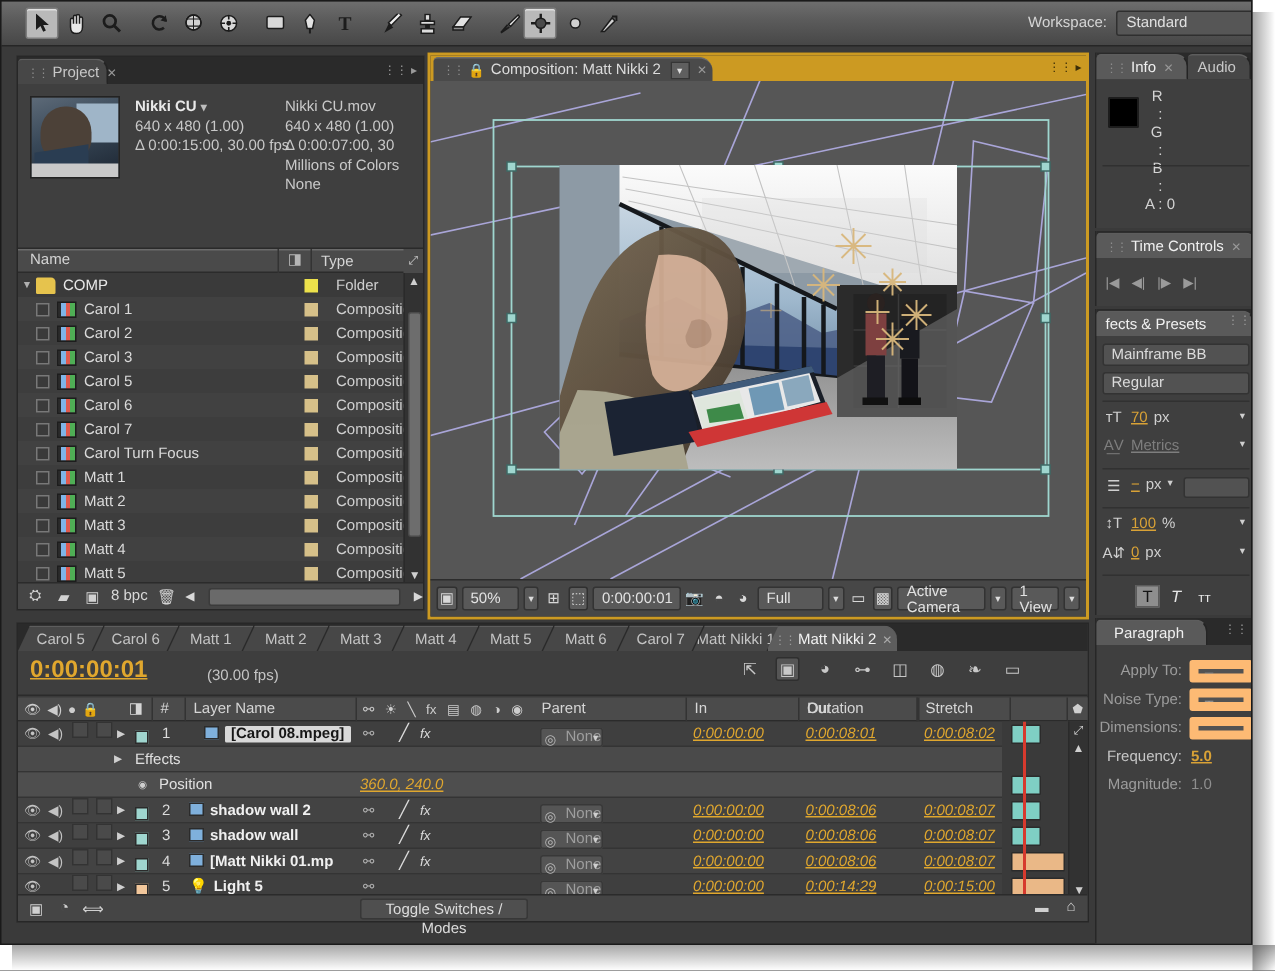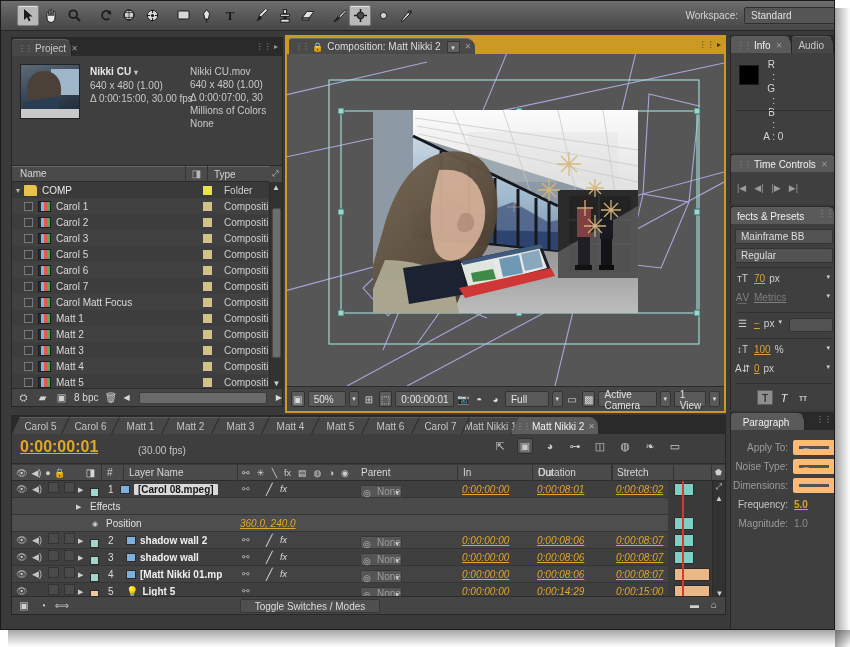--- a/index.html
+++ b/index.html
@@ -238,21 +238,21 @@
   .tval { color:#e0a72e; text-decoration:underline; font-size:10px;font-style:italic; }
   .parentbox { width:86px; height:13px; background:#555; border:1px solid #383838; border-radius:2px; color:#9e9e9e; font-size:10px; padding-left:16px; position:relative; line-height:12px;}
   .parentbox .pick { position:absolute; left:2px; top:1px; color:#b9b9b9; font-size:9px; }
   .parentbox .cv { position:absolute; right:2px; top:1px; color:#cfcfcf; font-size:7px; }
   .swbox { width:11px; height:11px; background:#4a4a4a; border:1px solid #333; display:inline-block; }
   .cti-head { position:absolute; left:622px; top:32px; width:15px; height:10px; background:#8fb8cf; border:1px solid #3c5a6b; }
   .wa-bar { position:absolute; left:621px; top:33px; width:79px; height:9px; background:#9a9a9a; border:1px solid #3b3b3b; border-radius:4px;}
   .wa-bar .ends { position:absolute; top:0; width:8px; height:7px; background:#6d8fa5; }
   .tl-bottom { position:absolute; left:0; bottom:0; width:713px; height:18px; background:#454545; border-top:1px solid #2b2b2b; display:flex; align-items:center; padding-left:5px; gap:5px;}
   .tl-bottom .ic { width:14px; height:14px; display:flex; align-items:center; justify-content:center; color:#d0d0d0; font-size:10px; }
-  .toggle-btn { position:absolute; left:228px; top:2px; width:140px; height:14px; background:#4f4f4f; border:1px solid #373737; border-radius:2px; color:#dcdcdc; font-size:10px; text-align:center; line-height:13px; }
+  .toggle-btn { position:absolute; left:228px; top:2px; width:112px; height:14px; background:#4f4f4f; border:1px solid #373737; border-radius:2px; color:#dcdcdc; font-size:10px; text-align:center; line-height:13px; }
   .bar-clip { position:absolute; height:13px; border:1px solid #2b2b2b; border-radius:1px; }
 </style>
 </head>
 <body>
 
 <div class="app">
 
   <div class="toolbar">
     <div class="tb-group" style="left:16px;">
       <div class="tb-btn sel">
@@ -466,21 +466,21 @@
           <span class="nm">Carol 7</span>
           <span class="sw">
             <i></i>
           </span>
           <span class="tp">Compositio</span>
         </div>
         <div class="prow">
           <span class="tw"></span>
           <span class="cb"></span>
           <span class="cicon"></span>
-          <span class="nm">Carol Matt Focus</span>
+          <span class="nm">Carol Turn Focus</span>
           <span class="sw">
             <i></i>
           </span>
           <span class="tp">Compositio</span>
         </div>
         <div class="prow">
           <span class="tw"></span>
           <span class="cb"></span>
           <span class="cicon"></span>
           <span class="nm">Matt 1</span>
@@ -959,21 +959,21 @@
 
     <div class="rows" id="tlRows">
         <div class="lrow">
           <span class="cell eyeico" style="left:4px;">👁</span>
           <span class="cell eyeico" style="left:20px;">◀)</span>
           <span class="cell" style="left:36px;width:12px;"><span class="swbox"></span></span>
           <span class="cell" style="left:52px;width:12px;"><span class="swbox"></span></span>
           <span class="cell" style="left:66px;color:#cfcfcf;font-size:7px;">▶</span>
           <span class="cell" style="left:78px;top:4px;"><span class="swatch" style="background:#9fd6cf"></span></span>
           <span class="cell" style="left:96px;color:#dcdcdc;">1</span>
-          <span class="cell" style="left:108px;text-align:center;"><span class="srcico"></span><span class="lname sel">[Carol 08.mpeg]</span></span>
+          <span class="cell" style="left:124px;text-align:center;"><span class="srcico"></span><span class="lname sel">[Carol 08.mpeg]</span></span>
           <span class="cell" style="left:230px;color:#b5b5b5;font-size:9px;">⚯</span>
           <span class="cell" style="left:254px;color:#dcdcdc;font-size:11px;">╱</span>
           <span class="cell" style="left:268px;color:#dcdcdc;font-size:9px;font-style:italic;">fx</span>
           <span class="cell" style="left:348px;top:2px;"><span class="parentbox"><span class="pick">◎</span><span>None</span><span class="cv">▾</span></span></span>
           <span class="cell tval" style="left:450px;">0:00:00:00</span>
           <span class="cell tval" style="left:525px;">0:00:08:01</span>
           <span class="cell tval" style="left:604px;">0:00:08:02</span>
           <span class="cell tval" style="left:666px;">100.0%</span>
         </div>
         <div class="lrow sub">

